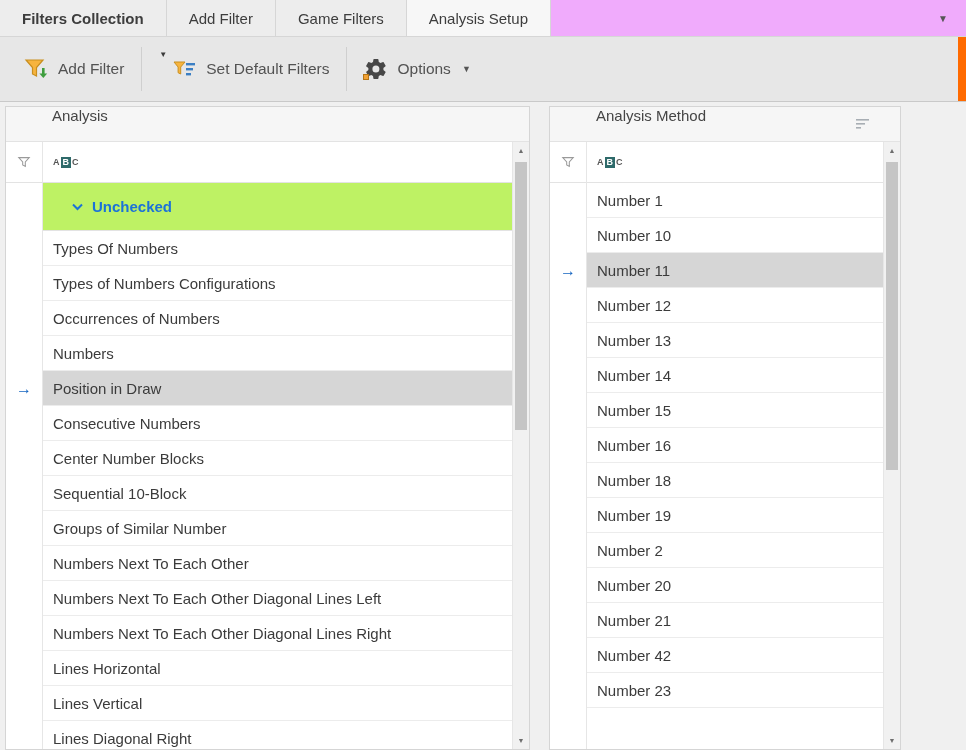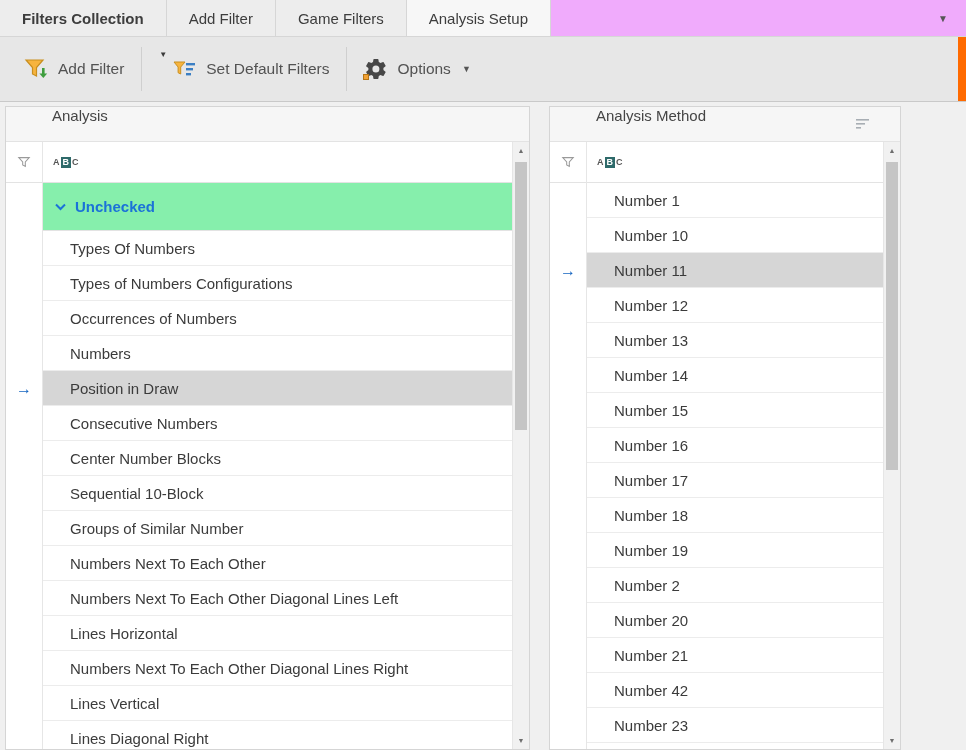--- a/index.html
+++ b/index.html
@@ -70,32 +70,32 @@
   .filter-cell { flex:1; display:flex; align-items:center; padding-left:11px; }
 
   .abc-icon { display:flex; align-items:center; font-size:9px; font-weight:700; line-height:1; }
   .abc-a { color:#555; }
   .abc-b { color:#fff; background:#2e6a6a; padding:1px 2px; margin:0 1px; }
   .abc-c { color:#555; }
 
   .group-row { height:48px; flex:0 0 48px; display:flex; }
   .group-gutter { width:36px; flex:0 0 36px; }
   .group-cell {
-    flex:1; background:#86efac; border-bottom:1px solid #e3e3e3;
-    display:flex; align-items:center; gap:9px; padding-left:13px;
+    flex:1; background:#bef264; border-bottom:1px solid #e3e3e3;
+    display:flex; align-items:center; gap:9px; padding-left:30px;
     color:#1b72d8; font-weight:700; cursor:pointer;
   }
 
   .rows { flex:1; overflow:hidden; }
   .row { height:35px; display:flex; cursor:pointer; }
   .row-gutter { width:36px; flex:0 0 36px; display:flex; align-items:center; justify-content:center; }
   .focus-arrow { visibility:hidden; color:#1565c0; font-weight:700; font-size:16px; }
   .row.selected .focus-arrow { visibility:visible; }
   .row-cell {
-    flex:1; display:flex; align-items:center; padding-left:28px;
+    flex:1; display:flex; align-items:center; padding-left:11px;
     border-bottom:1px solid #ececec; color:#3b3b3b; white-space:nowrap; overflow:hidden;
   }
   .row.selected .row-cell { background:#d6d6d6; }
 
   
   .scrollbar {
     width:17px; flex:0 0 17px; background:#f1f1f1; border-left:1px solid #e6e6e6;
     display:flex; flex-direction:column; position:relative;
   }
   .sb-btn {
@@ -276,27 +276,27 @@
             <div class="row">
               <div class="row-gutter">
                 <span class="focus-arrow">→</span>
               </div>
               <div class="row-cell">Numbers Next To Each Other Diagonal Lines Left</div>
             </div>
             <div class="row">
               <div class="row-gutter">
                 <span class="focus-arrow">→</span>
               </div>
+              <div class="row-cell">Numbers Next To Each Other Diagonal Lines Right</div>
+            </div>
+            <div class="row">
+              <div class="row-gutter">
+                <span class="focus-arrow">→</span>
+              </div>
               <div class="row-cell">Lines Horizontal</div>
-            </div>
-            <div class="row">
-              <div class="row-gutter">
-                <span class="focus-arrow">→</span>
-              </div>
-              <div class="row-cell">Numbers Next To Each Other Diagonal Lines Right</div>
             </div>
             <div class="row">
               <div class="row-gutter">
                 <span class="focus-arrow">→</span>
               </div>
               <div class="row-cell">Lines Vertical</div>
             </div>
             <div class="row">
               <div class="row-gutter">
                 <span class="focus-arrow">→</span>
@@ -396,26 +396,20 @@
             <div class="row">
               <div class="row-gutter">
                 <span class="focus-arrow">→</span>
               </div>
               <div class="row-cell">Number 16</div>
             </div>
             <div class="row">
               <div class="row-gutter">
                 <span class="focus-arrow">→</span>
               </div>
-              <div class="row-cell">Number 17</div>
-            </div>
-            <div class="row">
-              <div class="row-gutter">
-                <span class="focus-arrow">→</span>
-              </div>
               <div class="row-cell">Number 18</div>
             </div>
             <div class="row">
               <div class="row-gutter">
                 <span class="focus-arrow">→</span>
               </div>
               <div class="row-cell">Number 19</div>
             </div>
             <div class="row">
               <div class="row-gutter">

